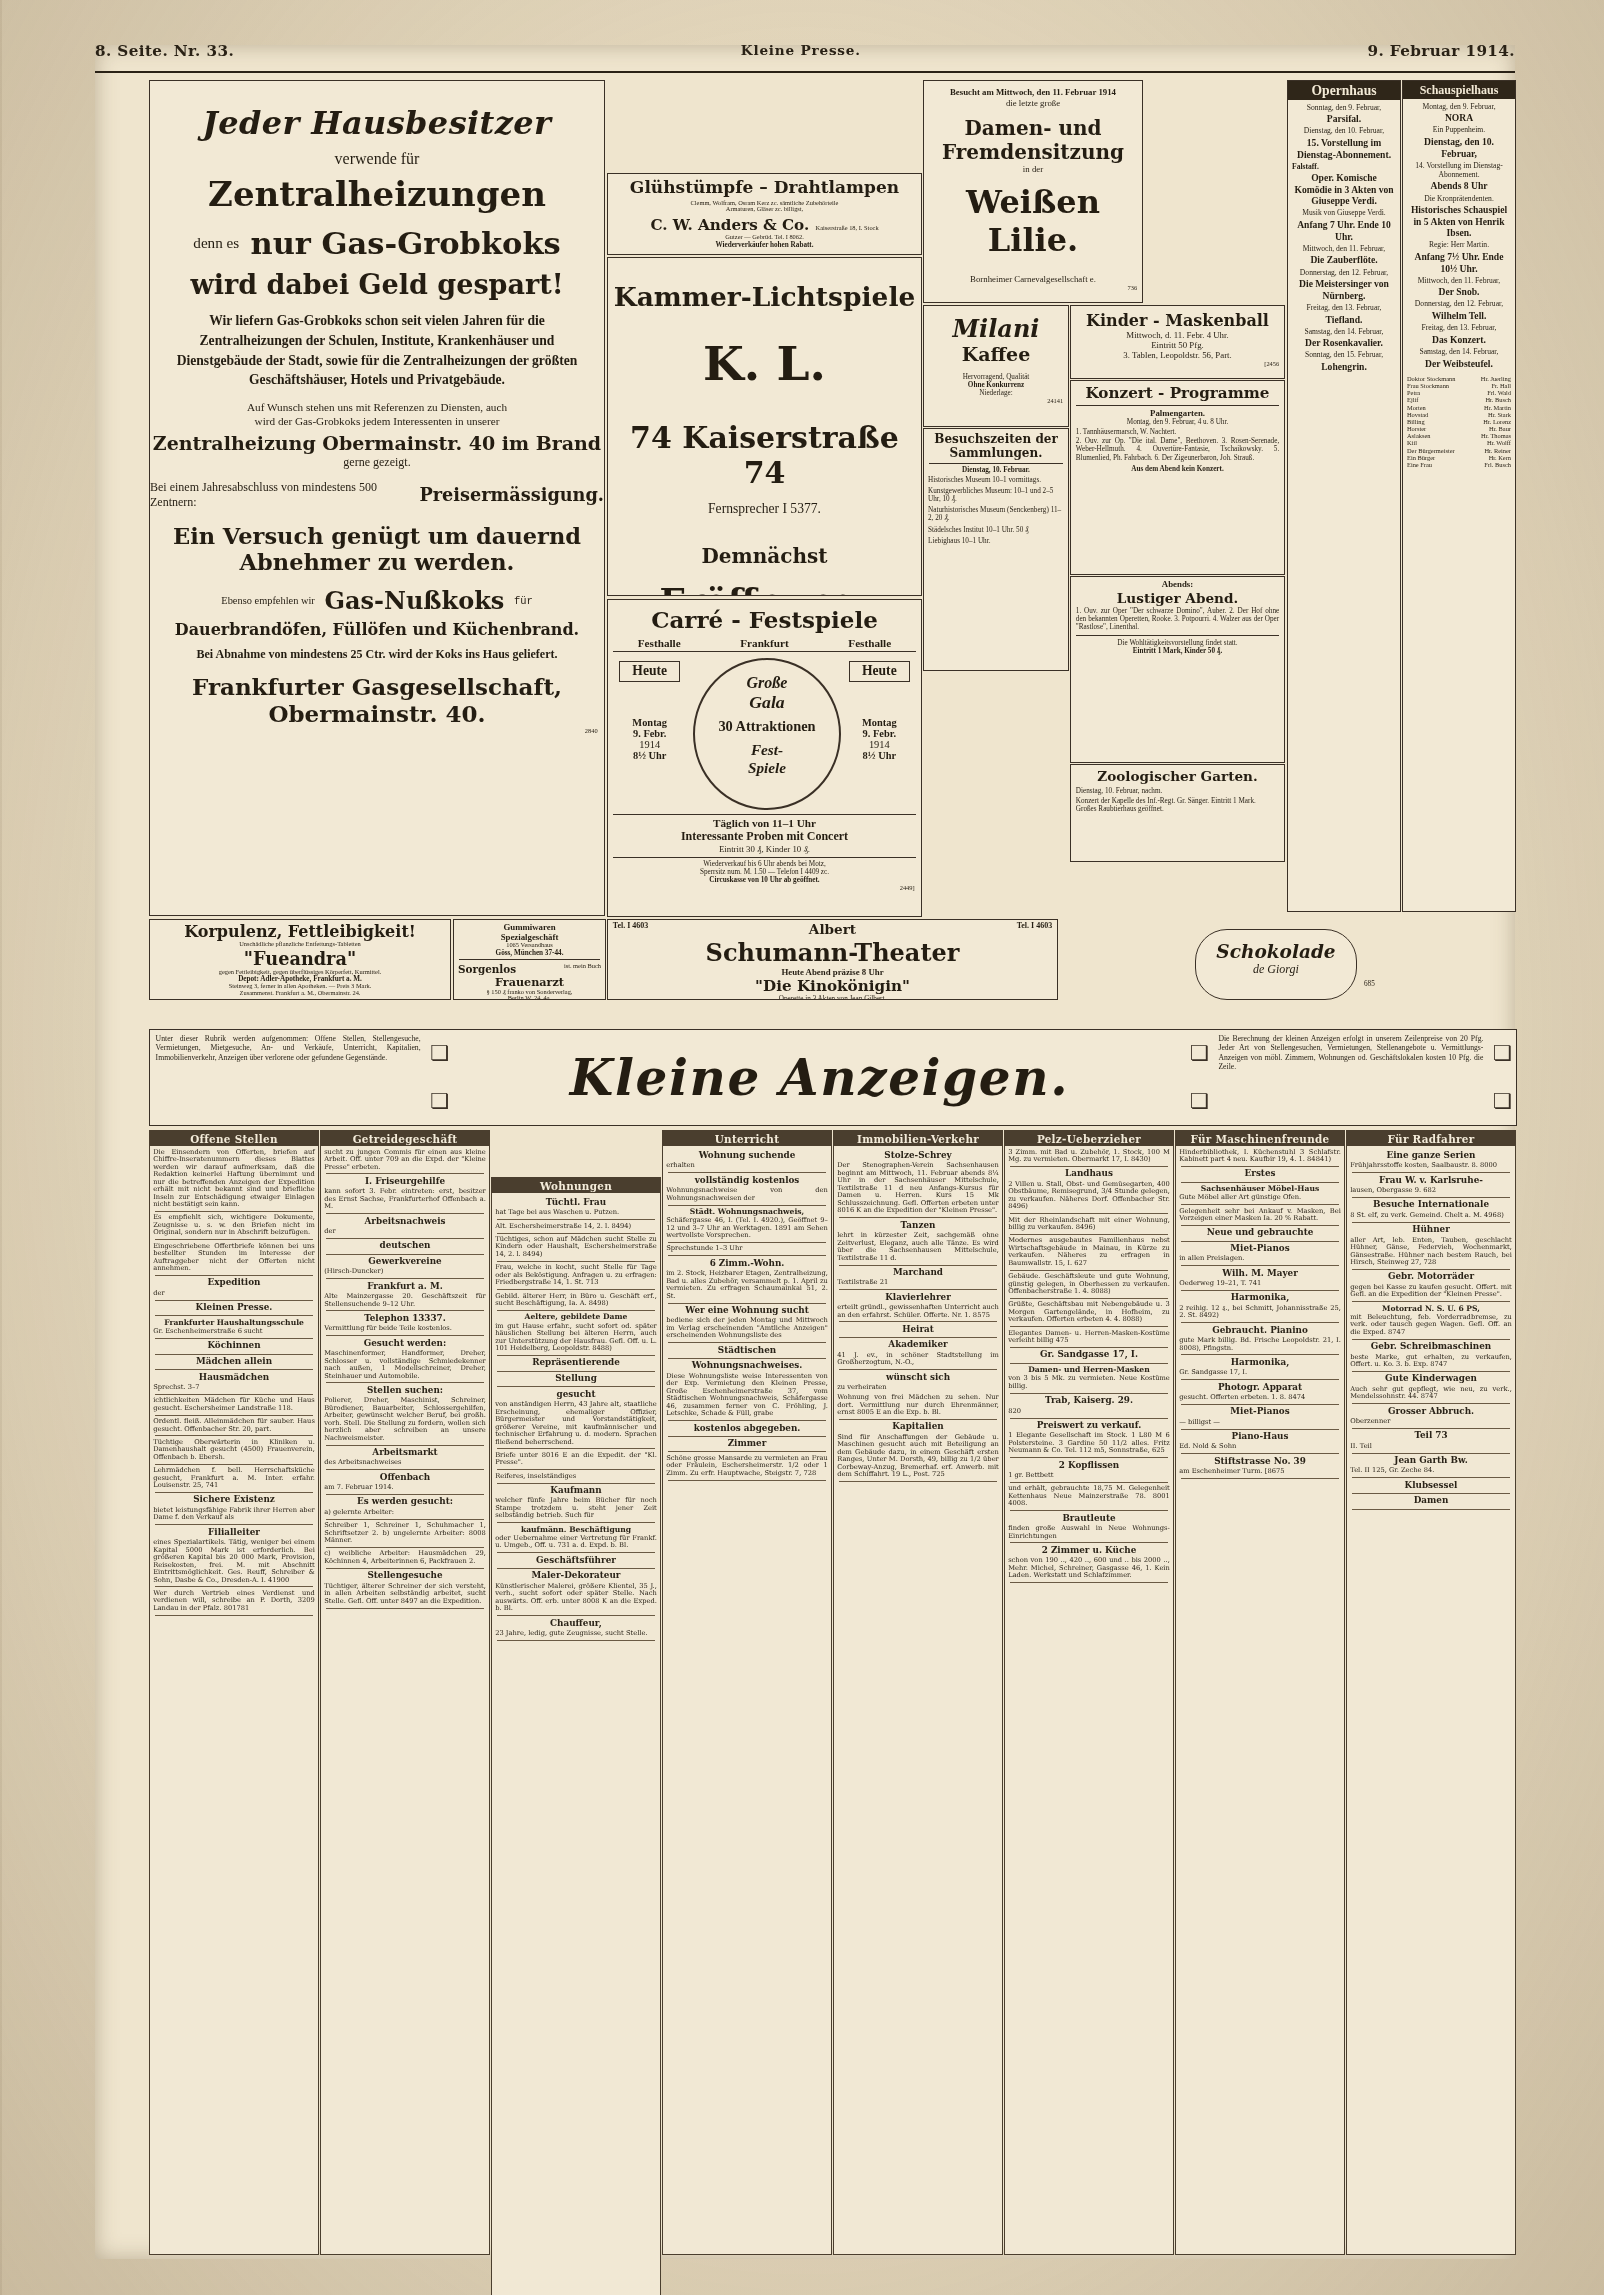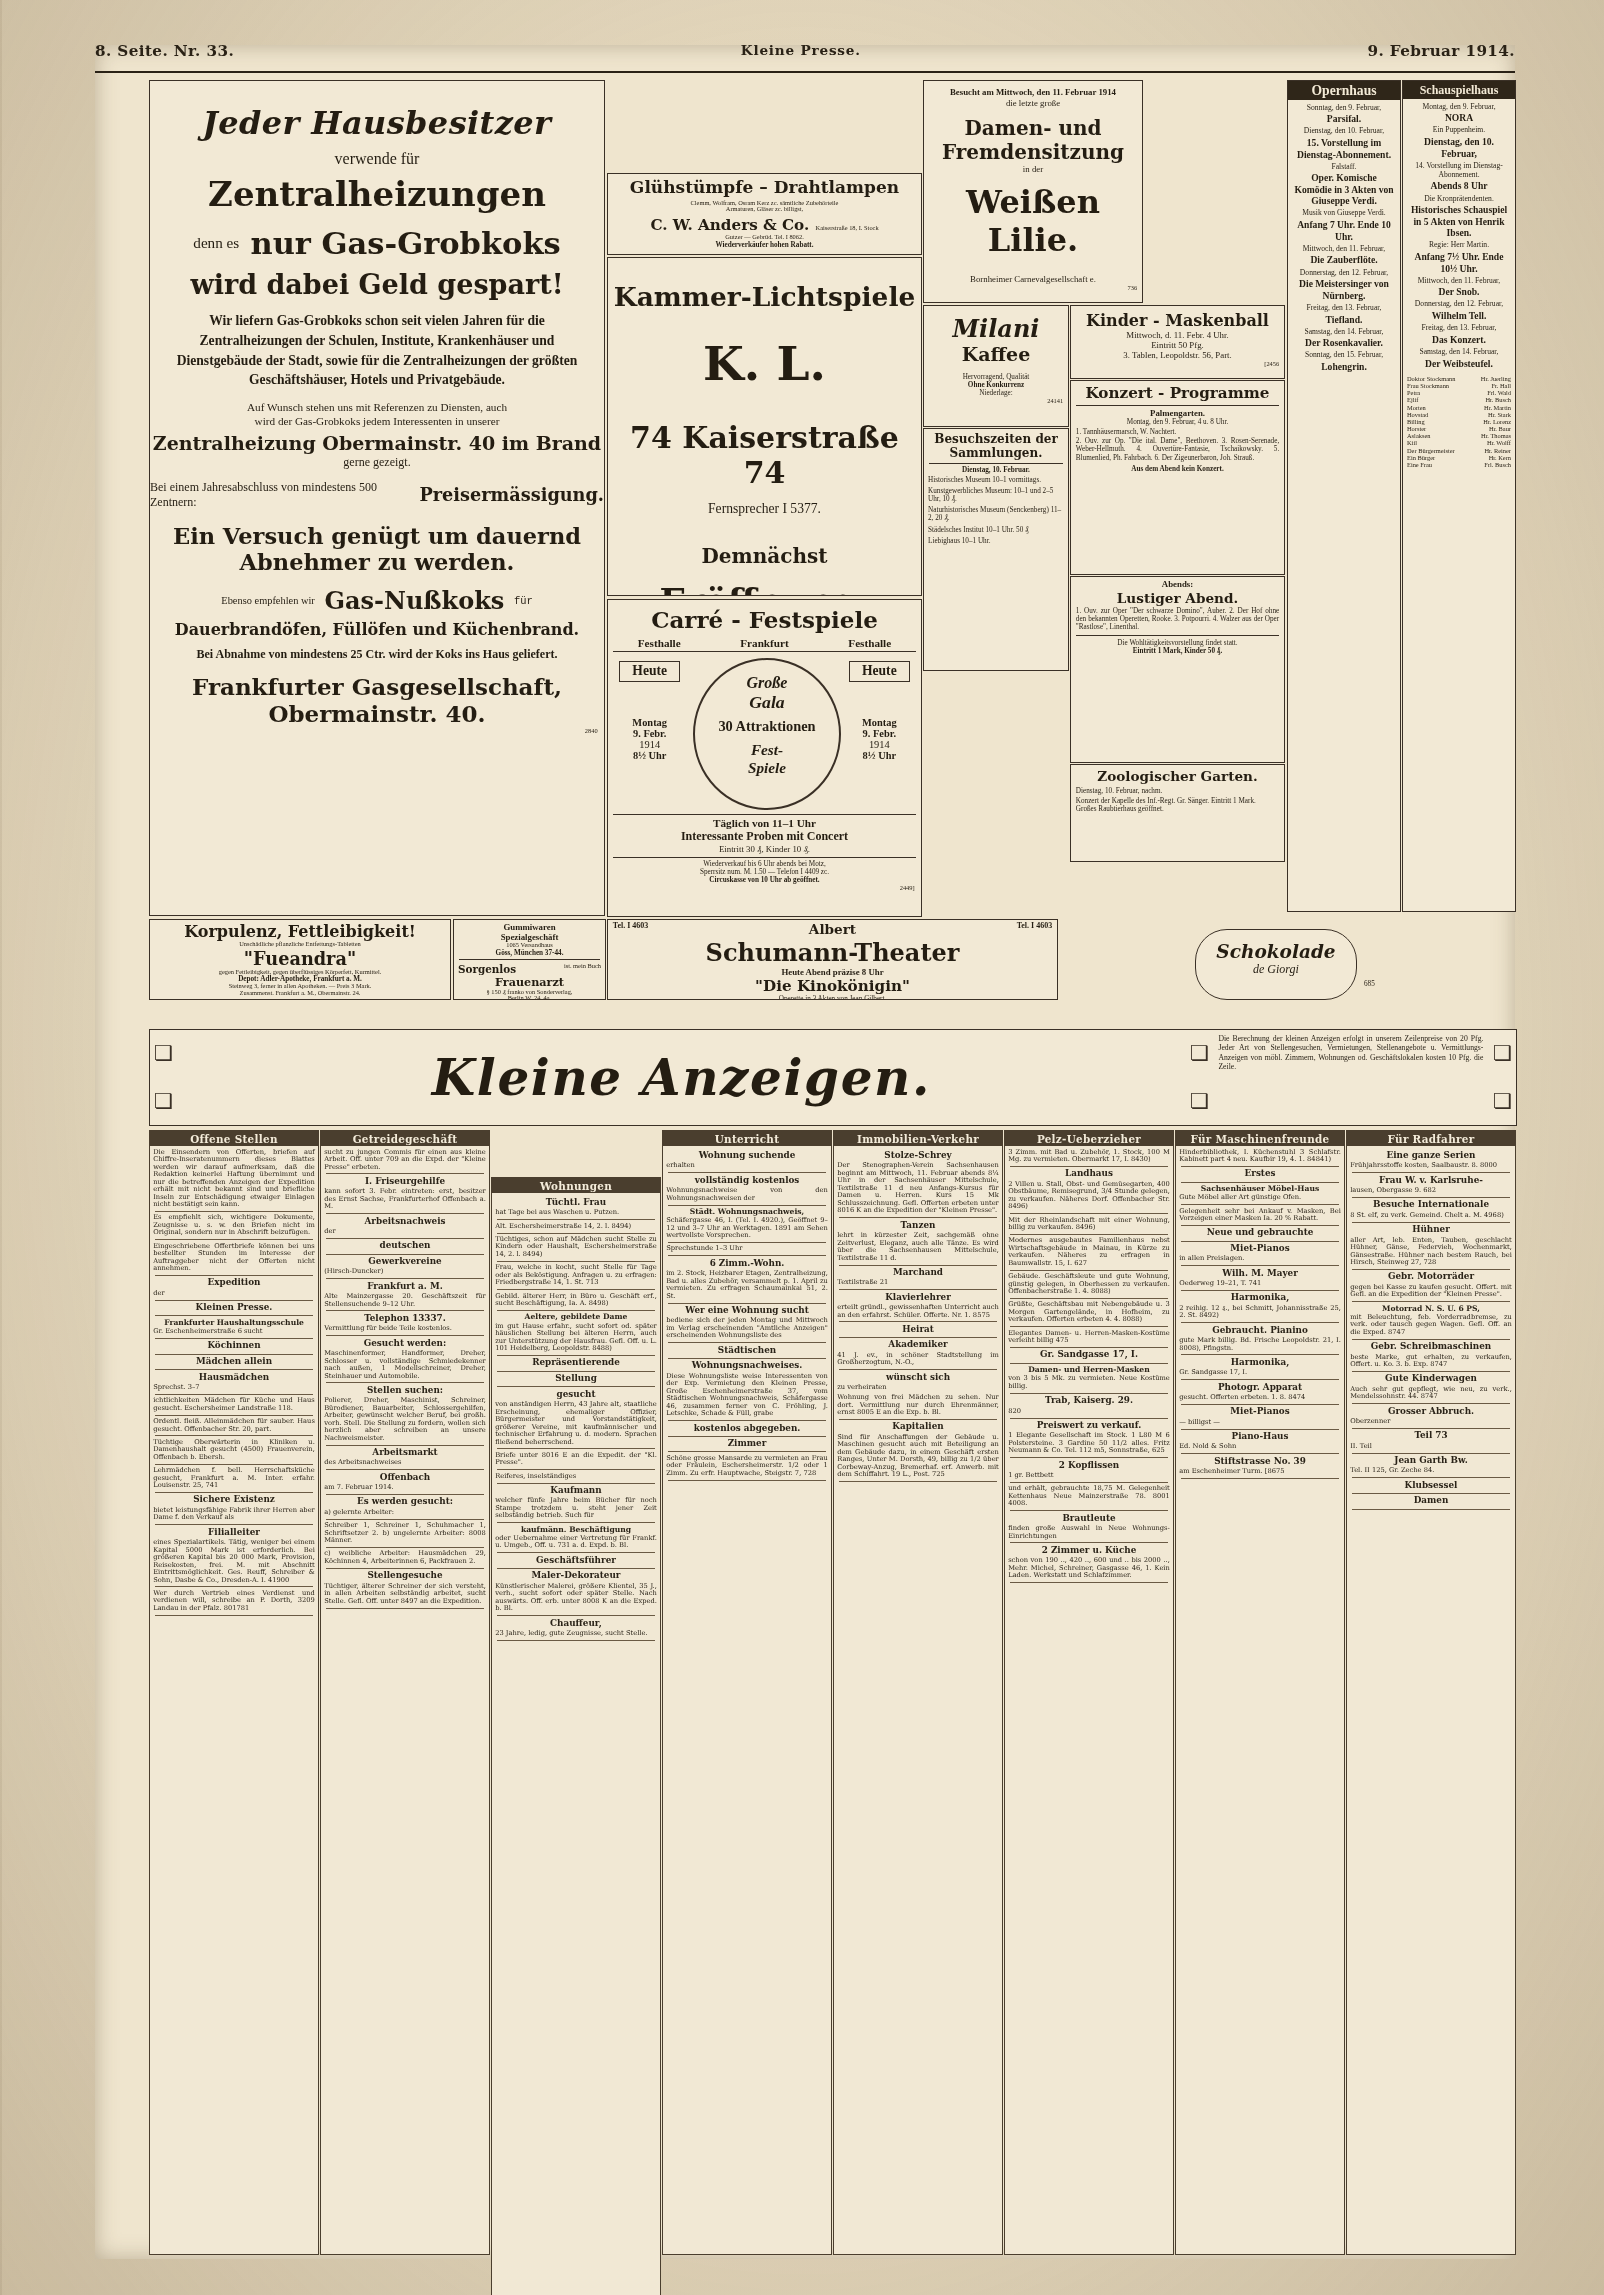--- a/index.html
+++ b/index.html
@@ -234,21 +234,21 @@
     <div class="tiny" style="padding:0 4.8px;">Großes Raubtierhaus geöffnet.</div>
   </div>
 
   <div class="box" style="left:1287px;top:80px;width:112px;height:830px;">
     <div class="blkbar" style="font-size:13.6px;padding:1.6px 0;">Opernhaus</div>
     <div id="opernhaus-rows" style="padding:2.4px 4px;font-size:7.6px;line-height:1.2;">
         <div style="text-align: center; margin-bottom: 1.6px;">Sonntag, den 9. Februar,</div>
         <div style="text-align: center; margin-bottom: 1.6px; font-weight: bold; font-size: 9.6px;">Parsifal.</div>
         <div style="text-align: center; margin-bottom: 1.6px;">Dienstag, den 10. Februar,</div>
         <div style="text-align: center; margin-bottom: 1.6px; font-weight: bold; font-size: 9.6px;">15. Vorstellung im Dienstag-Abonnement.</div>
-        <div style="text-align: center; margin-bottom: 1.6px;">Falstaff.</div>
+        <div style="text-align: left; margin-bottom: 1.6px; font-weight: bold;">Falstaff.</div>
         <div style="text-align: center; margin-bottom: 1.6px; font-weight: bold; font-size: 9.6px;">Oper. Komische Komödie in 3 Akten von Giuseppe Verdi.</div>
         <div style="text-align: center; margin-bottom: 1.6px;">Musik von Giuseppe Verdi.</div>
         <div style="text-align: center; margin-bottom: 1.6px; font-weight: bold; font-size: 9.6px;">Anfang 7 Uhr. Ende 10 Uhr.</div>
         <div style="text-align: center; margin-bottom: 1.6px;">Mittwoch, den 11. Februar,</div>
         <div style="text-align: center; margin-bottom: 1.6px; font-weight: bold; font-size: 9.6px;">Die Zauberflöte.</div>
         <div style="text-align: center; margin-bottom: 1.6px;">Donnerstag, den 12. Februar,</div>
         <div style="text-align: center; margin-bottom: 1.6px; font-weight: bold; font-size: 9.6px;">Die Meistersinger von Nürnberg.</div>
         <div style="text-align: center; margin-bottom: 1.6px;">Freitag, den 13. Februar,</div>
         <div style="text-align: center; margin-bottom: 1.6px; font-weight: bold; font-size: 9.6px;">Tiefland.</div>
         <div style="text-align: center; margin-bottom: 1.6px;">Samstag, den 14. Februar,</div>
@@ -376,20 +376,21 @@
     </div>
     <div class="ct ttl" style="font-size:24px;">Schumann-Theater</div>
     <div class="ct sm b">Heute Abend präzise 8 Uhr</div>
     <div class="ct ttl" style="font-size:15.2px;">"Die Kinokönigin"</div>
     <div class="ct tiny">Operette in 3 Akten von Jean Gilbert.</div>
 
   </div>
 
   <div class="kabanner" style="left:149px;top:1029px;width:1366px;height:95px;">
     <div style="display:flex;height:100%;align-items:stretch;">
+      <div style="width:265px;padding:4px 5.6px;font-size:7.7px;line-height:1.22;text-align:justify;">Unter dieser Rubrik werden aufgenommen: Offene Stellen, Stellengesuche, Vermietungen, Mietgesuche, An- und Verkäufe, Unterricht, Kapitalien, Immobilienverkehr, Anzeigen über verlorene oder gefundene Gegenstände.</div>
       <div style="width:27px;display:flex;flex-direction:column;justify-content:space-around;align-items:center;">
         <span class="orn">❏</span>
           <span class="orn">❏</span>
       </div>
       <div style="flex:1;display:flex;align-items:center;justify-content:center;">
         <span class="kabig" style="font-size:50px;letter-spacing:1.6px;">Kleine Anzeigen.</span>
       </div>
       <div style="width:27px;display:flex;flex-direction:column;justify-content:space-around;align-items:center;">
         <span class="orn">❏</span>
           <span class="orn">❏</span>

